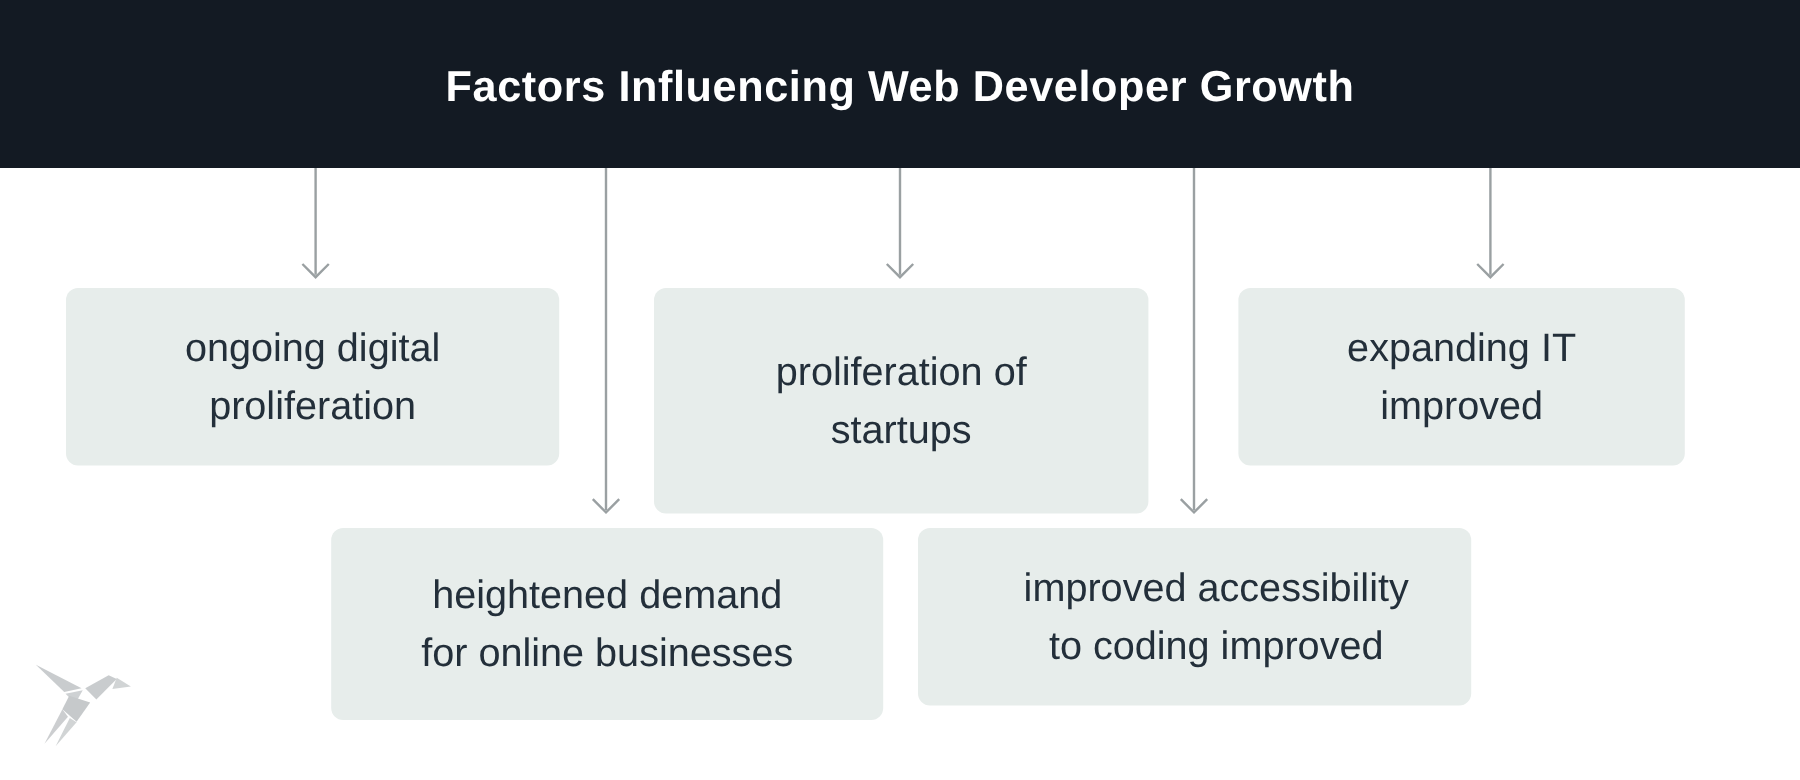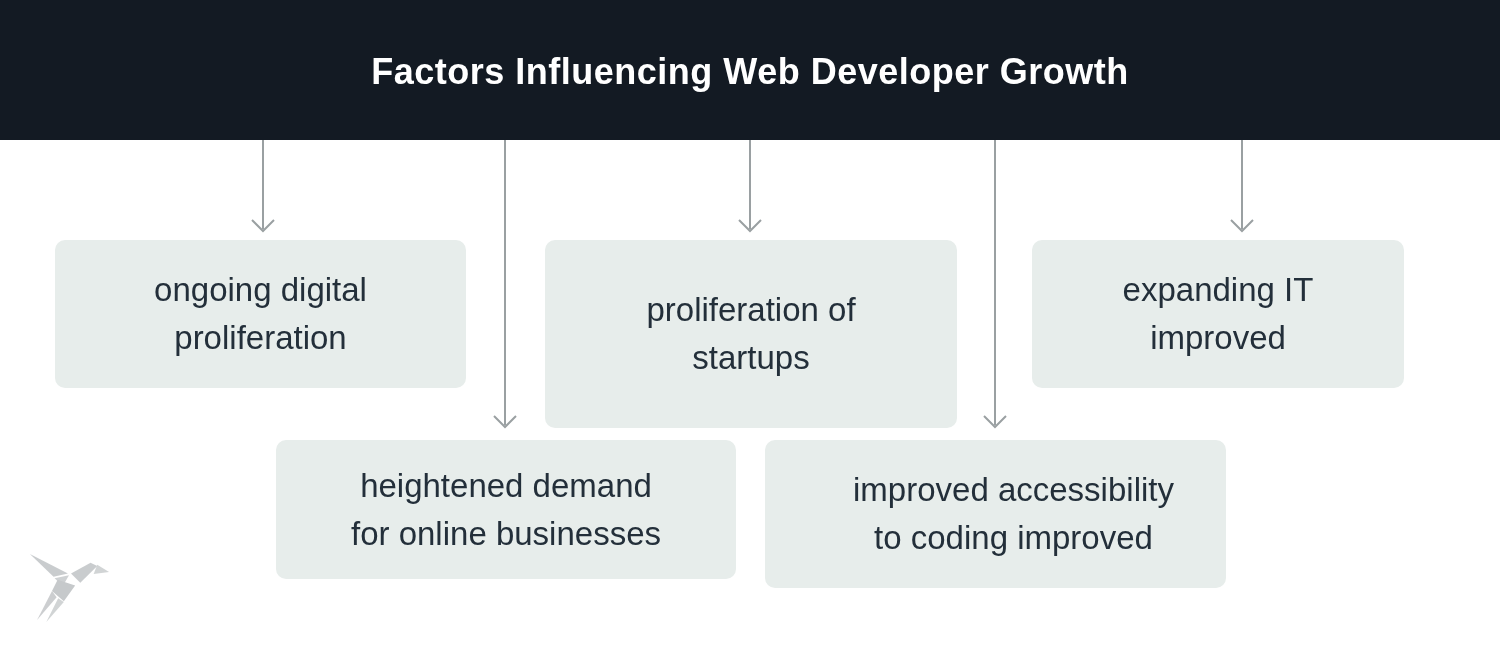--- a/index.html
+++ b/index.html
@@ -65,21 +65,21 @@
   }
   .factor-box span {
     color: var(--boxText);
     font-size: 33px;
     line-height: 48px;
     white-space: nowrap;
   }
   .box-1 { left: 55px;   top: 240px; width: 411px; height: 148px; }
   .box-2 { left: 545px;  top: 240px; width: 412px; height: 188px; }
   .box-3 { left: 1032px; top: 240px; width: 372px; height: 148px; }
-  .box-4 { left: 276px;  top: 440px; width: 460px; height: 139px; }
+  .box-4 { left: 276px;  top: 440px; width: 460px; height: 160px; }
   .box-5 { left: 765px;  top: 440px; width: 461px; height: 148px; padding-left: 36px; }
   .logo {
     position: absolute;
     left: 28px; top: 552px;
     width: 84px; height: 72px;
     color: var(--logo);
   }
 </style>
 </head>
 <body>

